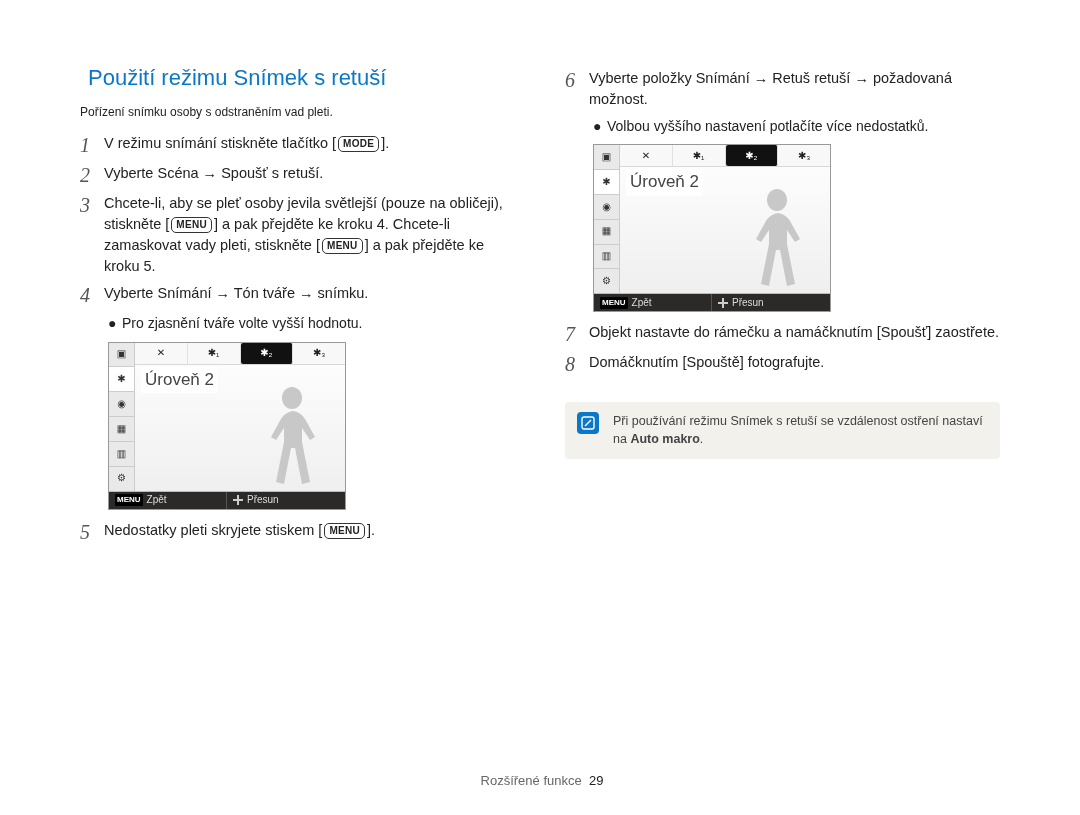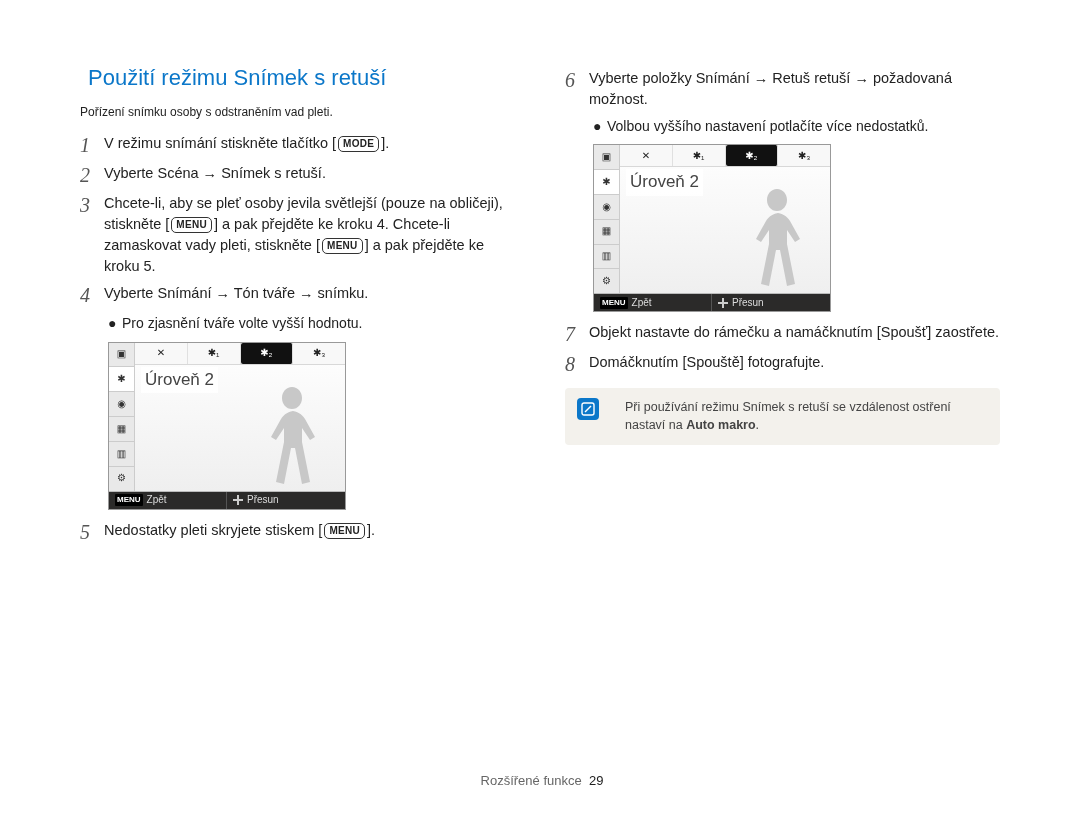--- a/index.html
+++ b/index.html
@@ -119,22 +119,22 @@
   .uf-menu { font-size:8px; font-weight:bold; background:#000; color:#fff; padding:0 2px; border-radius:1px;}
   .uf-joy { width:10px;height:10px; position:relative;}
   .uf-joy::before,.uf-joy::after{content:"";position:absolute;background:#ccc;}
   .uf-joy::before{left:4px;top:0;width:2px;height:10px;}
   .uf-joy::after{top:4px;left:0;height:2px;width:10px;}
   .note-box {
     display:flex;
     background:#f3f1ec;
     border-radius:4px;
     padding:10px 12px;
-    margin-top:12px;
-    gap:26px;
+    margin-top:26px;
+    gap:14px;
     font-size:12.5px;
     color:#444;
   }
   .note-icon {
     width:22px;height:22px;flex:0 0 22px;
     background:#0B77C9;border-radius:4px;
     color:#fff;display:flex;align-items:center;justify-content:center;
   }
   .footer {
     position:absolute; bottom:24px; left:4px; right:0;
@@ -156,21 +156,21 @@
       <div class="step">
         <div class="step-num">1</div>
         <div class="step-body">
           <span>V režimu snímání stiskněte tlačítko [</span><span class="btn-box">MODE</span><span>].</span>
         </div>
       </div>
 
       <div class="step">
         <div class="step-num">2</div>
         <div class="step-body">
-          <span>Vyberte </span><b>Scéna</b><span> → </span><b>Snímek s retuší</b><span>.</span>
+          <span>Vyberte </span><b>Scéna</b><span> → </span><b>Spoušť s retuší</b><span>.</span>
         </div>
       </div>
 
       <div class="step">
         <div class="step-num">3</div>
         <div class="step-body">
           <span>Chcete-li, aby se pleť osoby jevila světlejší (pouze na obličeji), stiskněte [</span><span class="btn-box">MENU</span><span>] a pak přejděte ke kroku 4. Chcete-li zamaskovat vady pleti, stiskněte [</span><span class="btn-box">MENU</span><span>] a pak přejděte ke kroku 5.</span>
         </div>
       </div>
 

